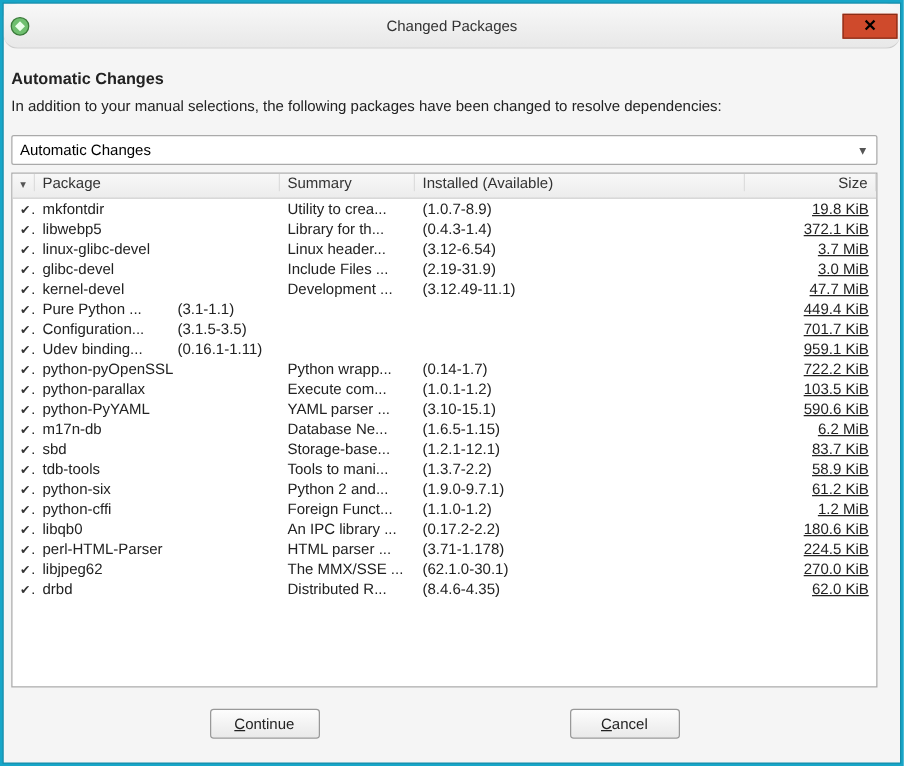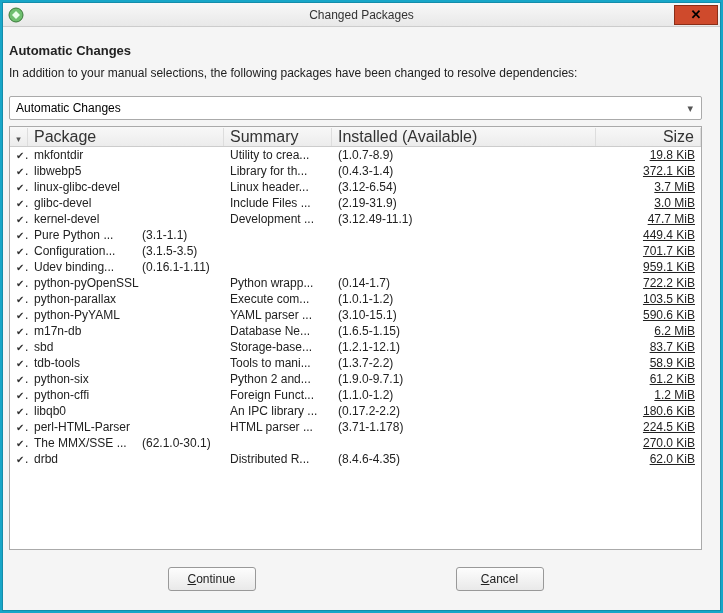--- a/index.html
+++ b/index.html
@@ -14,26 +14,27 @@
 }
 .window {
   width: 100%;
   height: 100%;
   background: #f5f5f5;
   display: flex;
   flex-direction: column;
   box-shadow: 0 0 0 1px rgba(0,0,0,0.15);
 }
 .titlebar {
-  height: 24px;
+  height: 36px;
   background: linear-gradient(#f8f8f8, #e8e8e8);
   border-bottom: 1px solid #ccc;
   display: flex;
   align-items: center;
   position: relative;
+  border-radius: 11px;
 }
 .titlebar .icon {
   width: 18px; height: 18px;
   margin-left: 4px;
   display:inline-flex; align-items:center; justify-content:center;
 }
 .titlebar .title {
   position: absolute;
   left: 0; right: 0;
   text-align: center;
@@ -98,24 +99,24 @@
   border: 1px solid #aaa;
   background: #fff;
   overflow: hidden;
   display: flex;
   flex-direction: column;
 }
 .thead {
   display: flex;
   background: linear-gradient(#f8f8f8,#ececec);
   border-bottom: 1px solid #ccc;
-  font-size: 16px;
+  font-size: 12px;
   color: #333;
   height: 20px;
-  align-items: center;
+  align-items: flex-start;
 }
 .thead .th {
   padding: 0 6px;
   border-right: 1px solid #ddd;
   white-space: nowrap;
   overflow: hidden;
   text-overflow: ellipsis;
   cursor: pointer;
 }
 .col-chk { width: 18px; flex: none; text-align:center;}
@@ -324,20 +325,21 @@
           </div>
           <div class="row">
             <div class="col-chk"><span class="chkicon">✔</span></div>
             <div class="col-pkg">perl-HTML-Parser</div>
             <div class="col-sum">HTML parser ...</div>
             <div class="col-inst">(3.71-1.178)</div>
             <div class="col-size col-size-cell">224.5 KiB</div>
           </div>
           <div class="row">
             <div class="col-chk"><span class="chkicon">✔</span></div>
+            <div class="col-pkg">libjpeg62</div>
             <div class="col-sum">The MMX/SSE ...</div>
             <div class="col-inst">(62.1.0-30.1)</div>
             <div class="col-size col-size-cell">270.0 KiB</div>
           </div>
           <div class="row">
             <div class="col-chk"><span class="chkicon">✔</span></div>
             <div class="col-pkg">drbd</div>
             <div class="col-sum">Distributed R...</div>
             <div class="col-inst">(8.4.6-4.35)</div>
             <div class="col-size col-size-cell">62.0 KiB</div>

